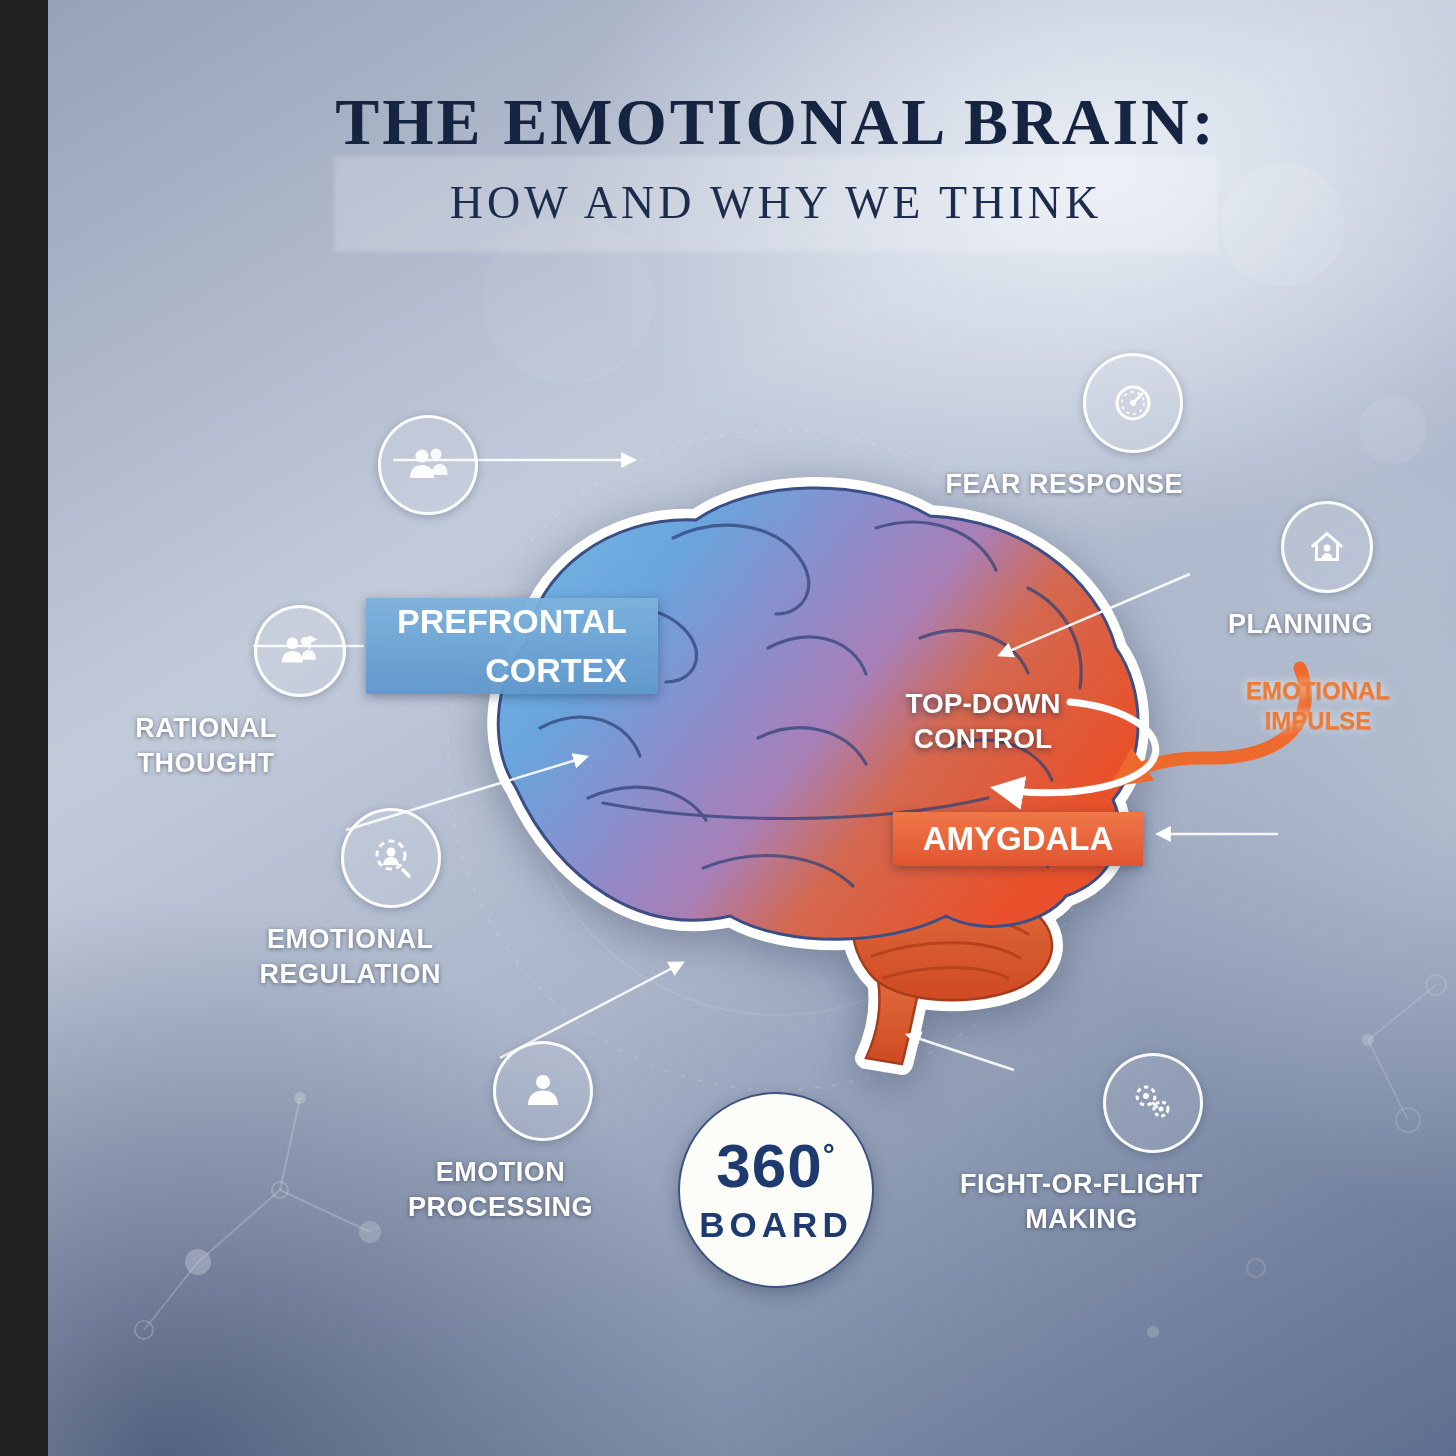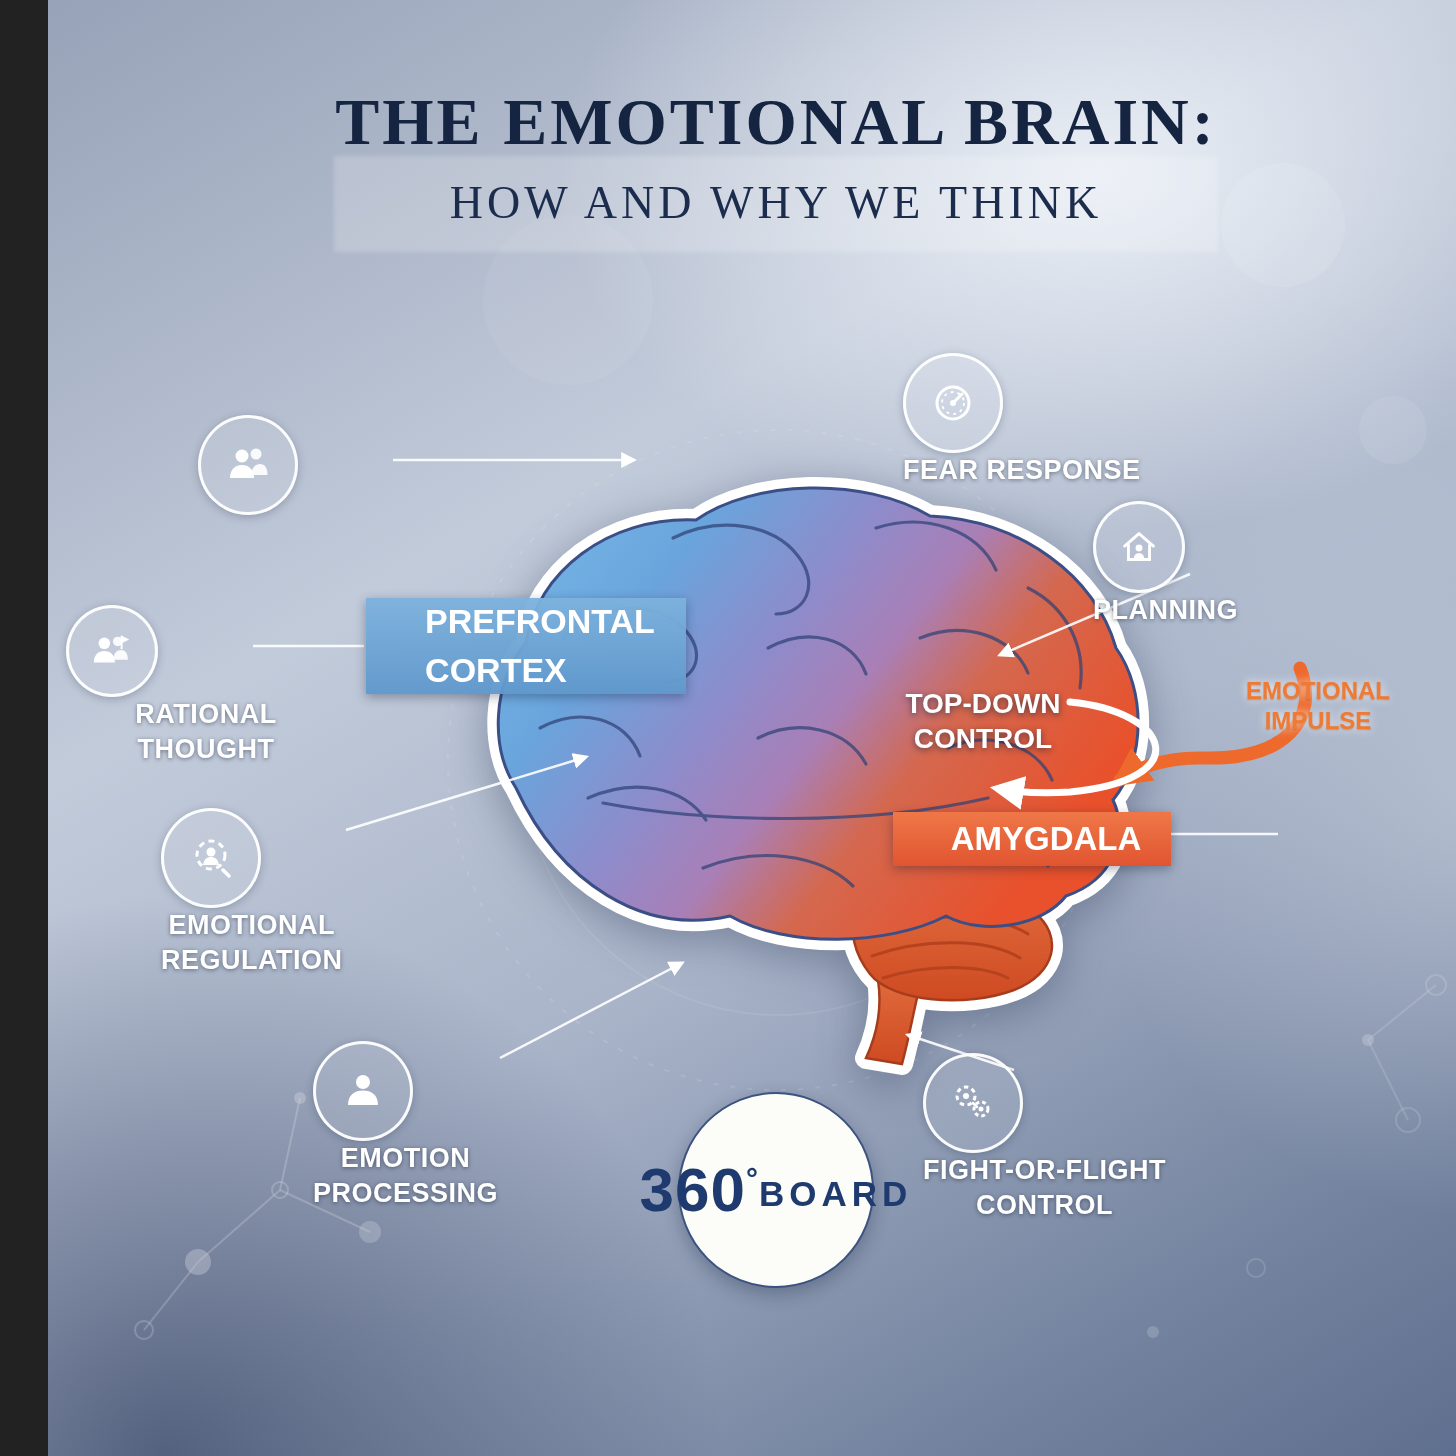--- a/index.html
+++ b/index.html
@@ -19,41 +19,41 @@
     background:rgba(255,255,255,.20);filter:blur(2px);z-index:1;}
   .main-title{position:absolute;left:0;top:84px;width:100%;margin:0;text-align:center;
     font-family:"Liberation Serif",serif;font-weight:700;font-size:66px;letter-spacing:3px;
     color:#152440;z-index:2;}
   .subtitle{position:absolute;left:0;top:176px;width:100%;margin:0;text-align:center;
     font-family:"Liberation Serif",serif;font-weight:400;font-size:46px;letter-spacing:4px;
     color:#1b2c4c;z-index:2;}
   .brain{position:absolute;left:420px;top:468px;z-index:2;
     filter:drop-shadow(0 10px 22px rgba(25,40,70,.35));}
   .connectors{position:absolute;left:0;top:0;z-index:3;pointer-events:none;}
-  .callout{position:absolute;width:280px;display:flex;flex-direction:column;align-items:flex-start;z-index:4;}
+  .callout{position:absolute;width:280px;display:flex;flex-direction:column;align-items:flex-end;gap:14px;z-index:4;}
   .icon-circle{width:94px;height:94px;border-radius:50%;border:3px solid rgba(255,255,255,.95);
     background:rgba(255,255,255,.10);display:flex;align-items:center;justify-content:center;
     box-shadow:0 2px 8px rgba(20,35,60,.25);}
   .icon-circle.small{width:86px;height:86px;}
   .callout-label{font-weight:700;font-size:27px;line-height:1.3;color:#fff;text-align:center;
     letter-spacing:.5px;white-space:pre-line;text-shadow:0 1px 4px rgba(15,25,45,.5);}
   .region-box{position:absolute;display:flex;align-items:center;justify-content:center;
-    color:#fff;font-weight:700;text-align:left;white-space:pre-line;z-index:4;
-    box-shadow:0 3px 10px rgba(15,25,55,.35);padding-left:28px;}
+    color:#fff;font-weight:700;text-align:right;white-space:pre-line;z-index:4;
+    box-shadow:0 3px 10px rgba(15,25,55,.35);}
   .region-box.blue{left:318px;top:598px;width:292px;height:96px;font-size:34px;line-height:1.45;
     background:linear-gradient(180deg,rgba(125,178,221,.96),rgba(96,152,204,.96));}
   .region-box.orange{left:845px;top:812px;width:250px;height:54px;font-size:33px;
     background:linear-gradient(180deg,#ef7747,#e05531);}
   .floating-label{position:absolute;font-weight:700;text-align:center;white-space:pre-line;z-index:4;}
   .floating-label.white{left:835px;top:686px;width:200px;font-size:28px;line-height:1.25;color:#fff;
     text-shadow:0 2px 6px rgba(25,35,65,.65);}
   .floating-label.orange-text{left:1170px;top:676px;width:200px;font-size:24px;line-height:1.25;color:#ee7a33;
     text-shadow:0 0 10px rgba(255,255,255,.95),0 1px 2px rgba(110,45,10,.45);}
   .badge{position:absolute;left:630px;top:1092px;width:192px;height:192px;border-radius:50%;
-    background:#fcfcf9;border:2px solid #3c5280;display:flex;flex-direction:row;align-items:center;
+    background:#fcfcf9;border:2px solid #3c5280;display:flex;flex-direction:column;align-items:center;
     justify-content:center;z-index:5;box-shadow:0 6px 18px rgba(15,30,60,.3);}
   .badge-number{font-weight:700;font-size:62px;color:#1e3a6e;line-height:1;letter-spacing:1px;}
   .badge-number sup{font-size:30px;vertical-align:22px;}
   .badge-label{font-weight:700;font-size:35px;color:#1e3a6e;letter-spacing:5px;margin-top:8px;}
   .footer-box{position:absolute;left:398px;top:1314px;width:660px;height:64px;
     border:2px solid rgba(245,248,252,.85);background:rgba(60,80,112,.20);
     display:flex;align-items:center;justify-content:center;z-index:5;}
   .footer-text{font-size:30px;font-weight:600;letter-spacing:3px;color:#f3f6fa;
     text-shadow:0 1px 3px rgba(20,30,55,.4);}
 </style>
@@ -250,21 +250,21 @@
     <div class="icon-circle">
       <svg width="48" height="48" viewBox="0 0 48 48">
         <circle cx="17" cy="17" r="9" fill="none" stroke="#fff" stroke-width="3" stroke-dasharray="4.5 3.5"></circle>
         <circle cx="17" cy="17" r="3" fill="#fff"></circle>
         <circle cx="32" cy="30" r="7" fill="none" stroke="#fff" stroke-width="3" stroke-dasharray="3.8 3"></circle>
         <circle cx="32" cy="30" r="2.5" fill="#fff"></circle>
         <path d="M24 24 l4 4" stroke="#fff" stroke-width="2.5" stroke-linecap="round"></path>
       </svg>
     </div>
     <div class="callout-label">FIGHT-OR-FLIGHT
-CONTROL</div>
+MAKING</div>
   </div>
 
   <div class="region-box blue">PREFRONTAL
 CORTEX</div>
   <div class="region-box orange">AMYGDALA</div>
   <div class="floating-label white">TOP-DOWN
 CONTROL</div>
   <div class="floating-label orange-text">EMOTIONAL
 IMPULSE</div>
 

